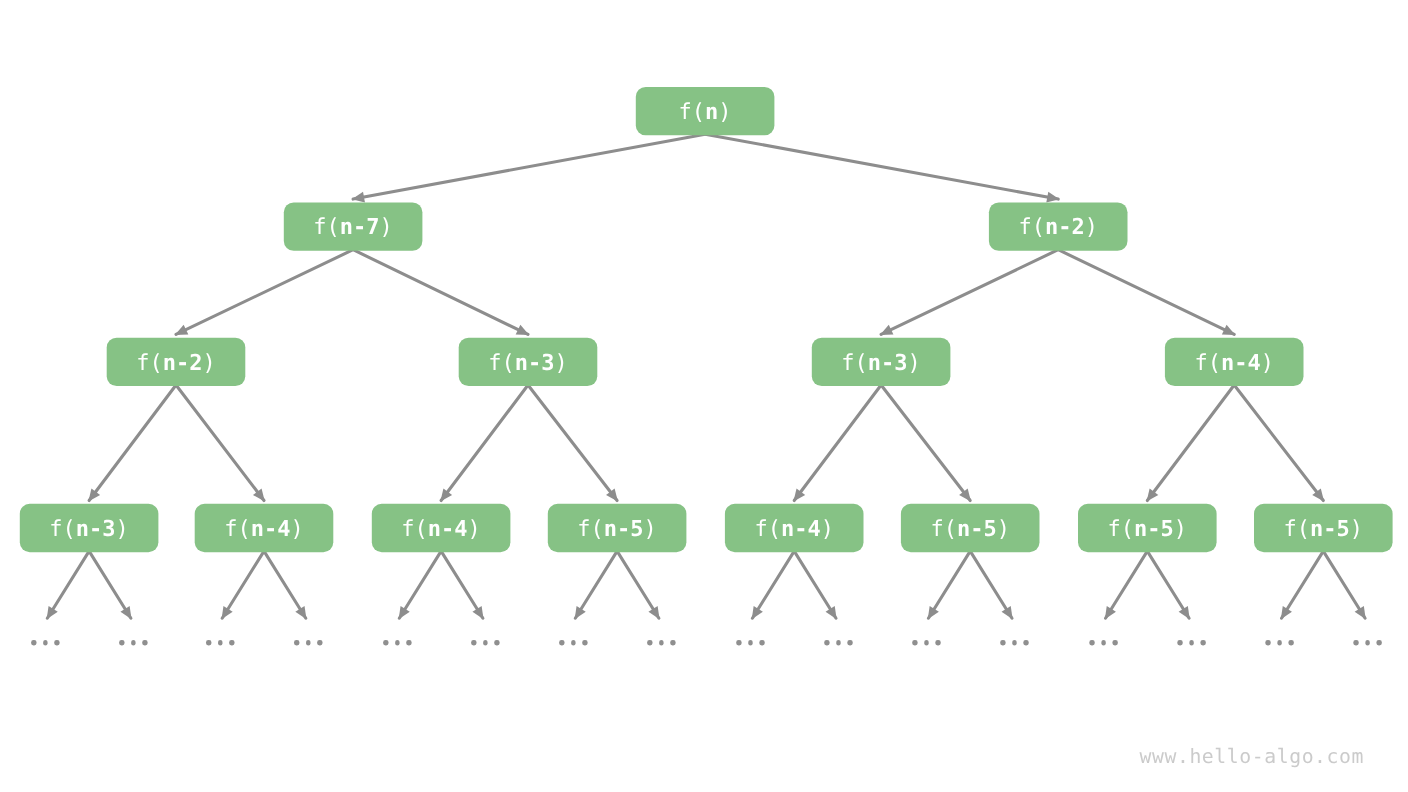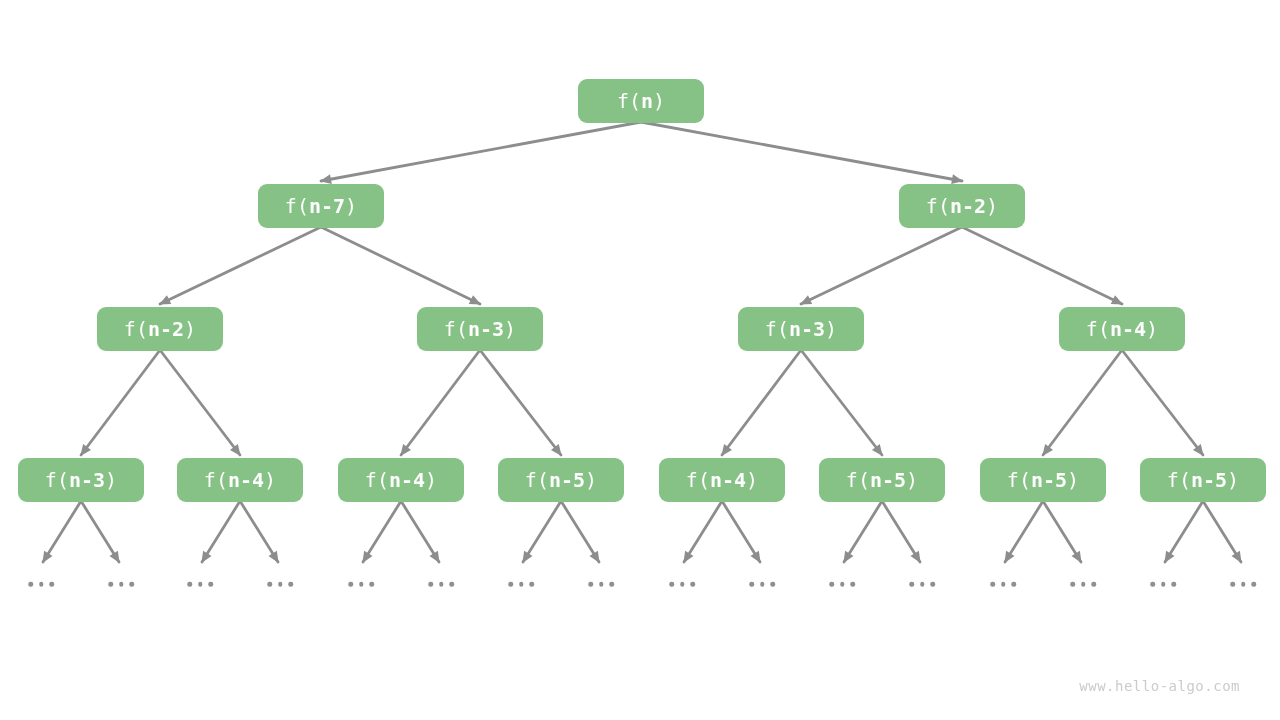--- a/index.html
+++ b/index.html
@@ -29,21 +29,21 @@
     transform:translate(-50%,-50%);
     display:flex; gap:6px;
   }
   .dots span {
     width:4.5px; height:4.5px; border-radius:50%;
     background:var(--dot,#8f8f8f); display:block;
   }
   #watermark {
     position:absolute;
     right:40px; top:678px;
-    font-size:14px;
+    font-size:18px;
     letter-spacing:0.5px;
     color:var(--wm,#cbcbcb);
   }
 </style>
 </head>
 <body>
 
 <div id="stage">
   <svg id="edges" width="1280" height="720">
     <defs>

